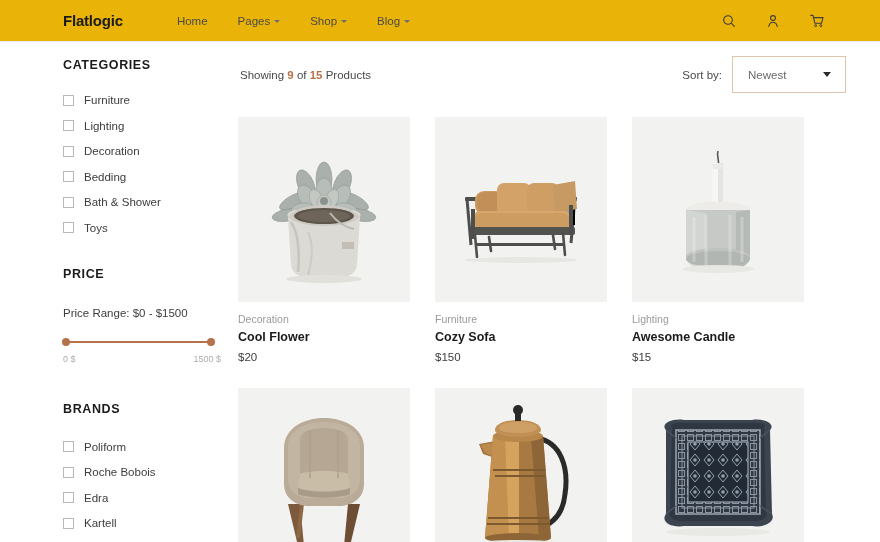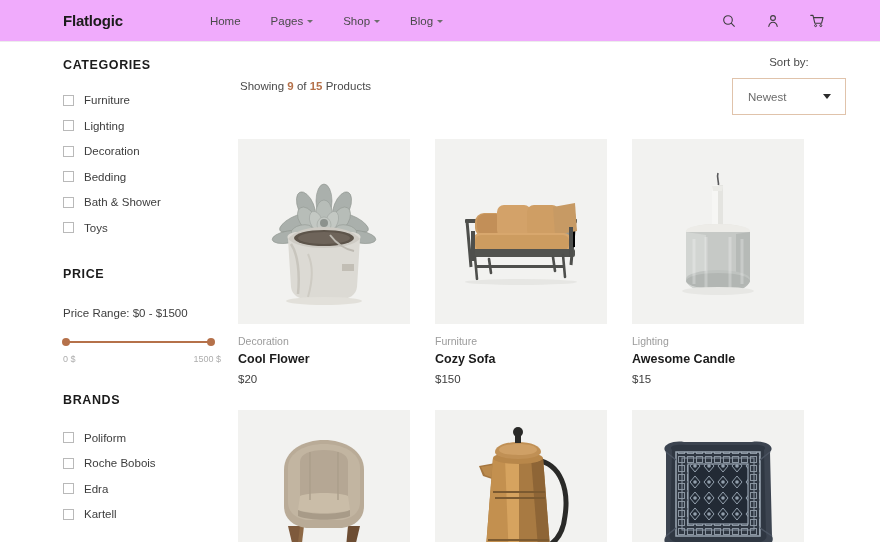--- a/index.html
+++ b/index.html
@@ -9,37 +9,37 @@
     background: #ffffff;
     font-family: "Liberation Sans", sans-serif;
     color: #2b2b2b;
   }
 
   
   .site-header {
     height: 42px;
     display: flex;
     align-items: center;
-    background: #f0abfc;
+    background: #eab308;
     border-bottom: 1px solid #ececec;
     position: relative;
   }
   .brand {
     margin-left: 63px;
     font-size: 15px;
     font-weight: bold;
     letter-spacing: -0.2px;
     color: #1b1b1b;
     cursor: pointer;
   }
   .main-nav {
     display: flex;
     align-items: center;
     gap: 30px;
-    margin-left: 87px;
+    margin-left: 54px;
   }
   .nav-item {
     display: flex;
     align-items: center;
     gap: 4px;
     font-size: 11.5px;
     color: #4a4a4a;
     cursor: pointer;
   }
   .caret {
@@ -78,21 +78,21 @@
 
   
   .filter-title {
     font-size: 12.5px;
     font-weight: bold;
     letter-spacing: 0.6px;
     color: #1b1b1b;
     margin-bottom: 22px;
   }
   .filter-title.price  { margin-top: 33px; margin-bottom: 26px; }
-  .filter-title.brands { margin-top: 29px; margin-bottom: 25px; }
+  .filter-title.brands { margin-top: 38px; margin-bottom: 25px; }
 
   .check-row {
     display: flex;
     align-items: center;
     gap: 10px;
     margin-bottom: 13.5px;
     cursor: pointer;
   }
   .checkbox {
     width: 11px; height: 11px;
@@ -151,21 +151,20 @@
   }
   .showing {
     font-size: 11.5px;
     color: #4a4a4a;
   }
   .showing b { color: #b5714a; font-weight: bold; }
   .sort-wrap {
     display: flex;
     align-items: center;
     gap: 10px;
-    flex-direction: column;
   }
   .sort-label {
     font-size: 11.5px;
     color: #4a4a4a;
   }
   .sort-select {
     width: 114px;
     height: 37px;
     border: 1px solid #e0c3ab;
     background: #fff;

